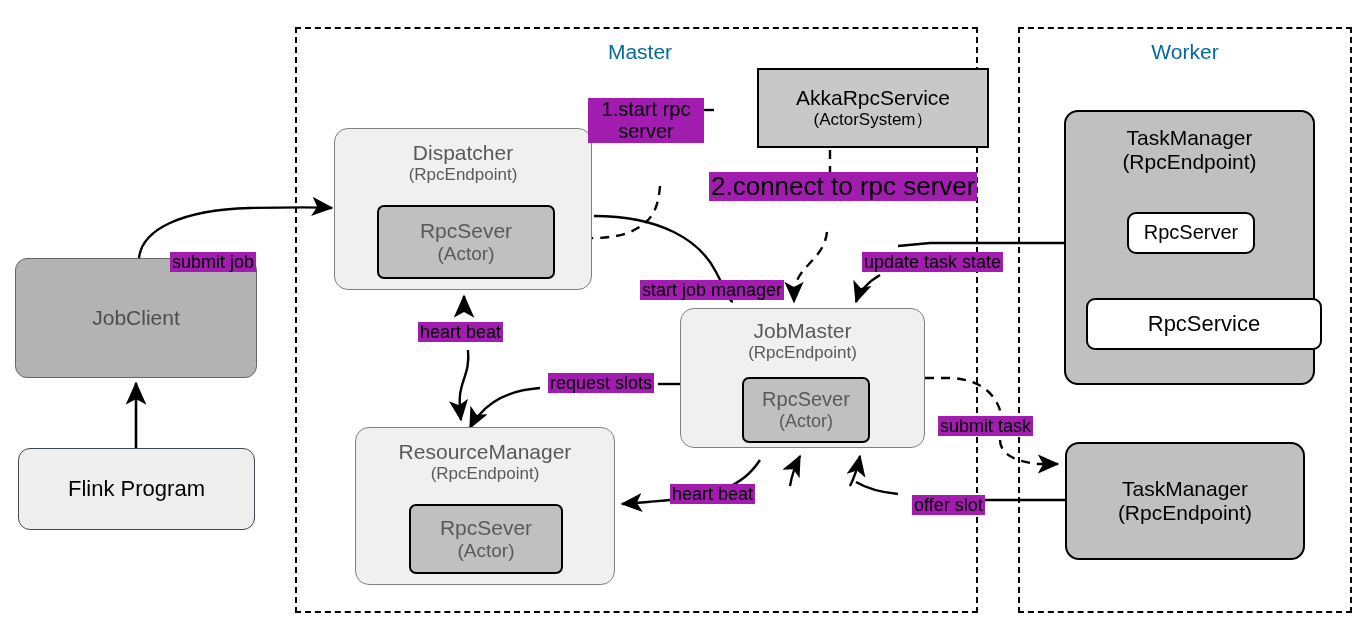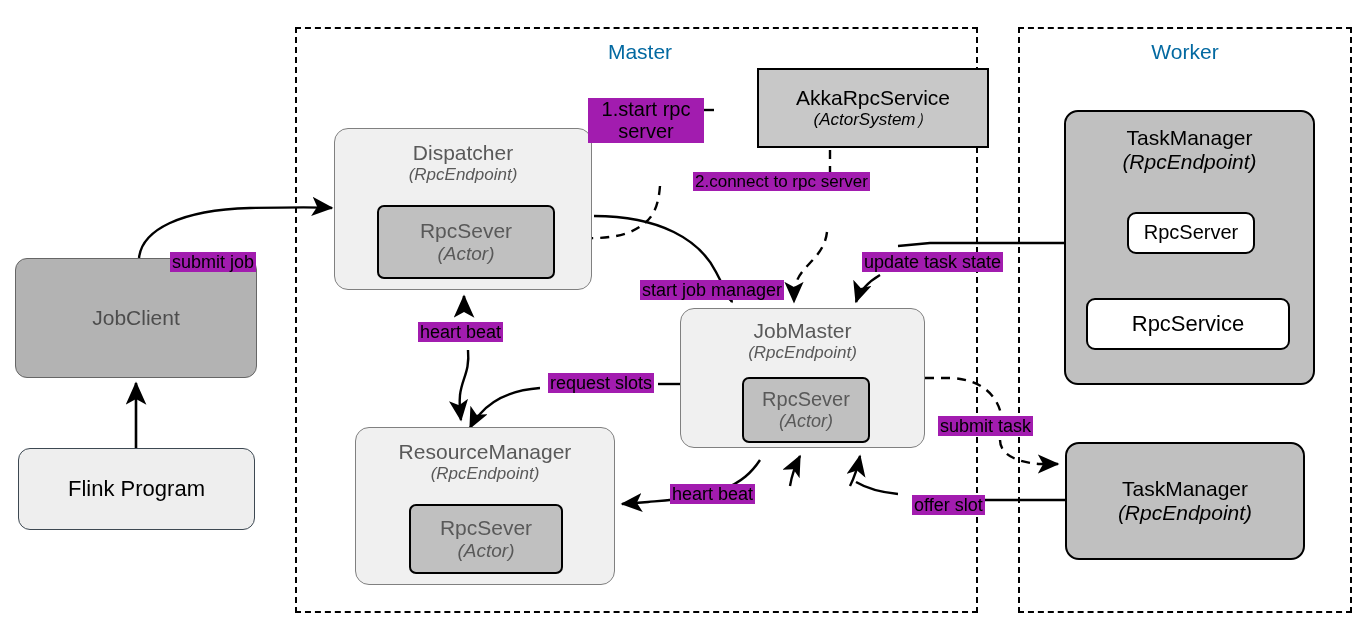--- a/index.html
+++ b/index.html
@@ -7,21 +7,21 @@
     width:1372px;height:632px;position:relative;overflow:hidden;
     font-family:"Liberation Sans","DejaVu Sans",sans-serif;
     color:#000;
   }
   #canvas{position:absolute;left:0;top:0;width:1372px;height:632px;}
   svg.layer{position:absolute;left:0;top:0;width:1372px;height:632px;pointer-events:none;}
 
   .node{position:absolute;box-sizing:border-box;display:flex;flex-direction:column;
         align-items:center;justify-content:center;text-align:center;line-height:1.16;}
   .node .t1{font-size:21px;}
-  .node .t2{font-size:17px;font-style:italic;}
+  .node .t2{font-size:17px;}
 
   
   .card{background:#f0f0f0;border:1.6px solid #808080;border-radius:14px;}
   .card .t1,.card .t2{color:#595959;}
 
   
   .actor{position:absolute;background:#c0c0c0;border:2.2px solid #000;border-radius:7px;
          display:flex;flex-direction:column;align-items:center;justify-content:center;
          text-align:center;line-height:1.14;color:#000;}
   .actor .t1{font-size:21px;}
@@ -133,35 +133,35 @@
       <div class="t2">(Actor)</div>
     </div>
   </div>
 
   <div class="node gray-round" style="left:1064px;top:110px;width:251px;height:275px;justify-content:flex-start;padding-top:14px;">
     <div class="t1" style="color:#000;">TaskManager</div>
     <div class="t2" style="font-size:21px;color:#000;">(RpcEndpoint)</div>
     <div class="node white-round" style="left:61px;top:100px;width:128px;height:42px;">
       <div class="t1" style="font-size:20px;color:#000;">RpcServer</div>
     </div>
-    <div class="node white-round" style="left:20px;top:186px;width:204px;height:52px;">
+    <div class="node white-round" style="left:20px;top:186px;width:236px;height:52px;">
       <div class="t1" style="font-size:22px;color:#000;">RpcService</div>
     </div>
   </div>
 
   <div class="node gray-round" style="left:1065px;top:442px;width:240px;height:118px;">
     <div class="t1" style="color:#000;">TaskManager</div>
     <div class="t2" style="font-size:21px;color:#000;">(RpcEndpoint)</div>
   </div>
 
   <div class="edge-label" style="left:170px;top:216px;margin-top:36px;">submit job</div>
 
   <div class="edge-label num" style="left:588px;top:98px;width:112px;">1.start rpc server</div>
 
-  <div class="edge-label" style="left:693px;top:172px;font-size:17px;">2.connect to rpc server</div>
+  <div class="edge-label" style="left:709px;top:172px;font-size:26px;">2.connect to rpc server</div>
 
   <div class="edge-label" style="left:640px;top:240px;margin-top:40px;">start job manager</div>
 
   <div class="edge-label" style="left:862px;top:252px;">update task state</div>
 
   <div class="edge-label" style="left:418px;top:322px;">heart beat</div>
 
   <div class="edge-label" style="left:548px;top:373px;">request slots</div>
 
   <div class="edge-label" style="left:670px;top:484px;">heart beat</div>

